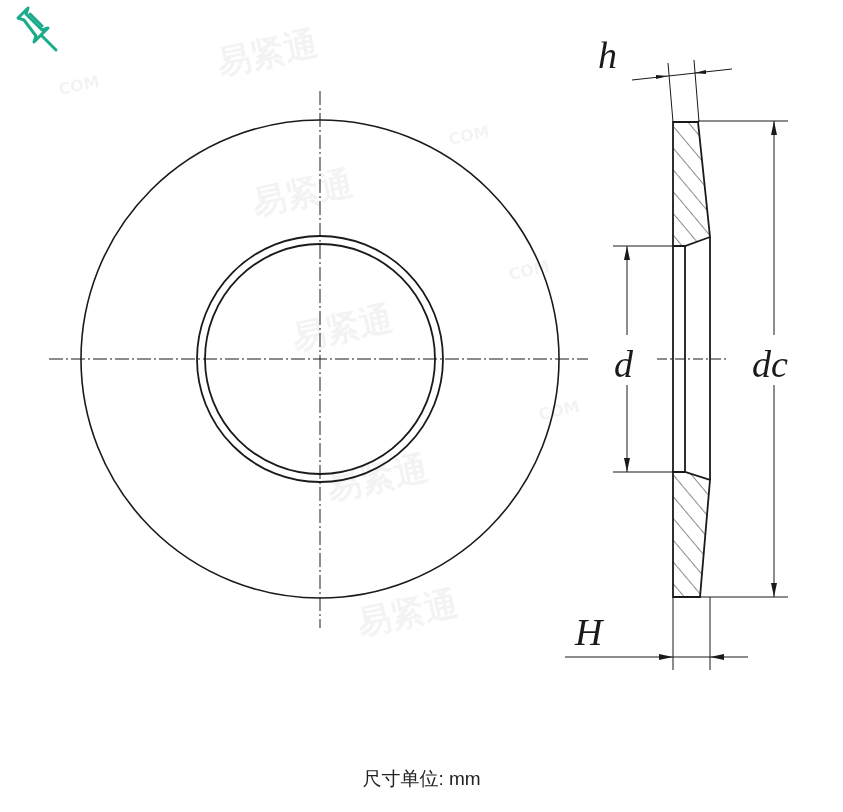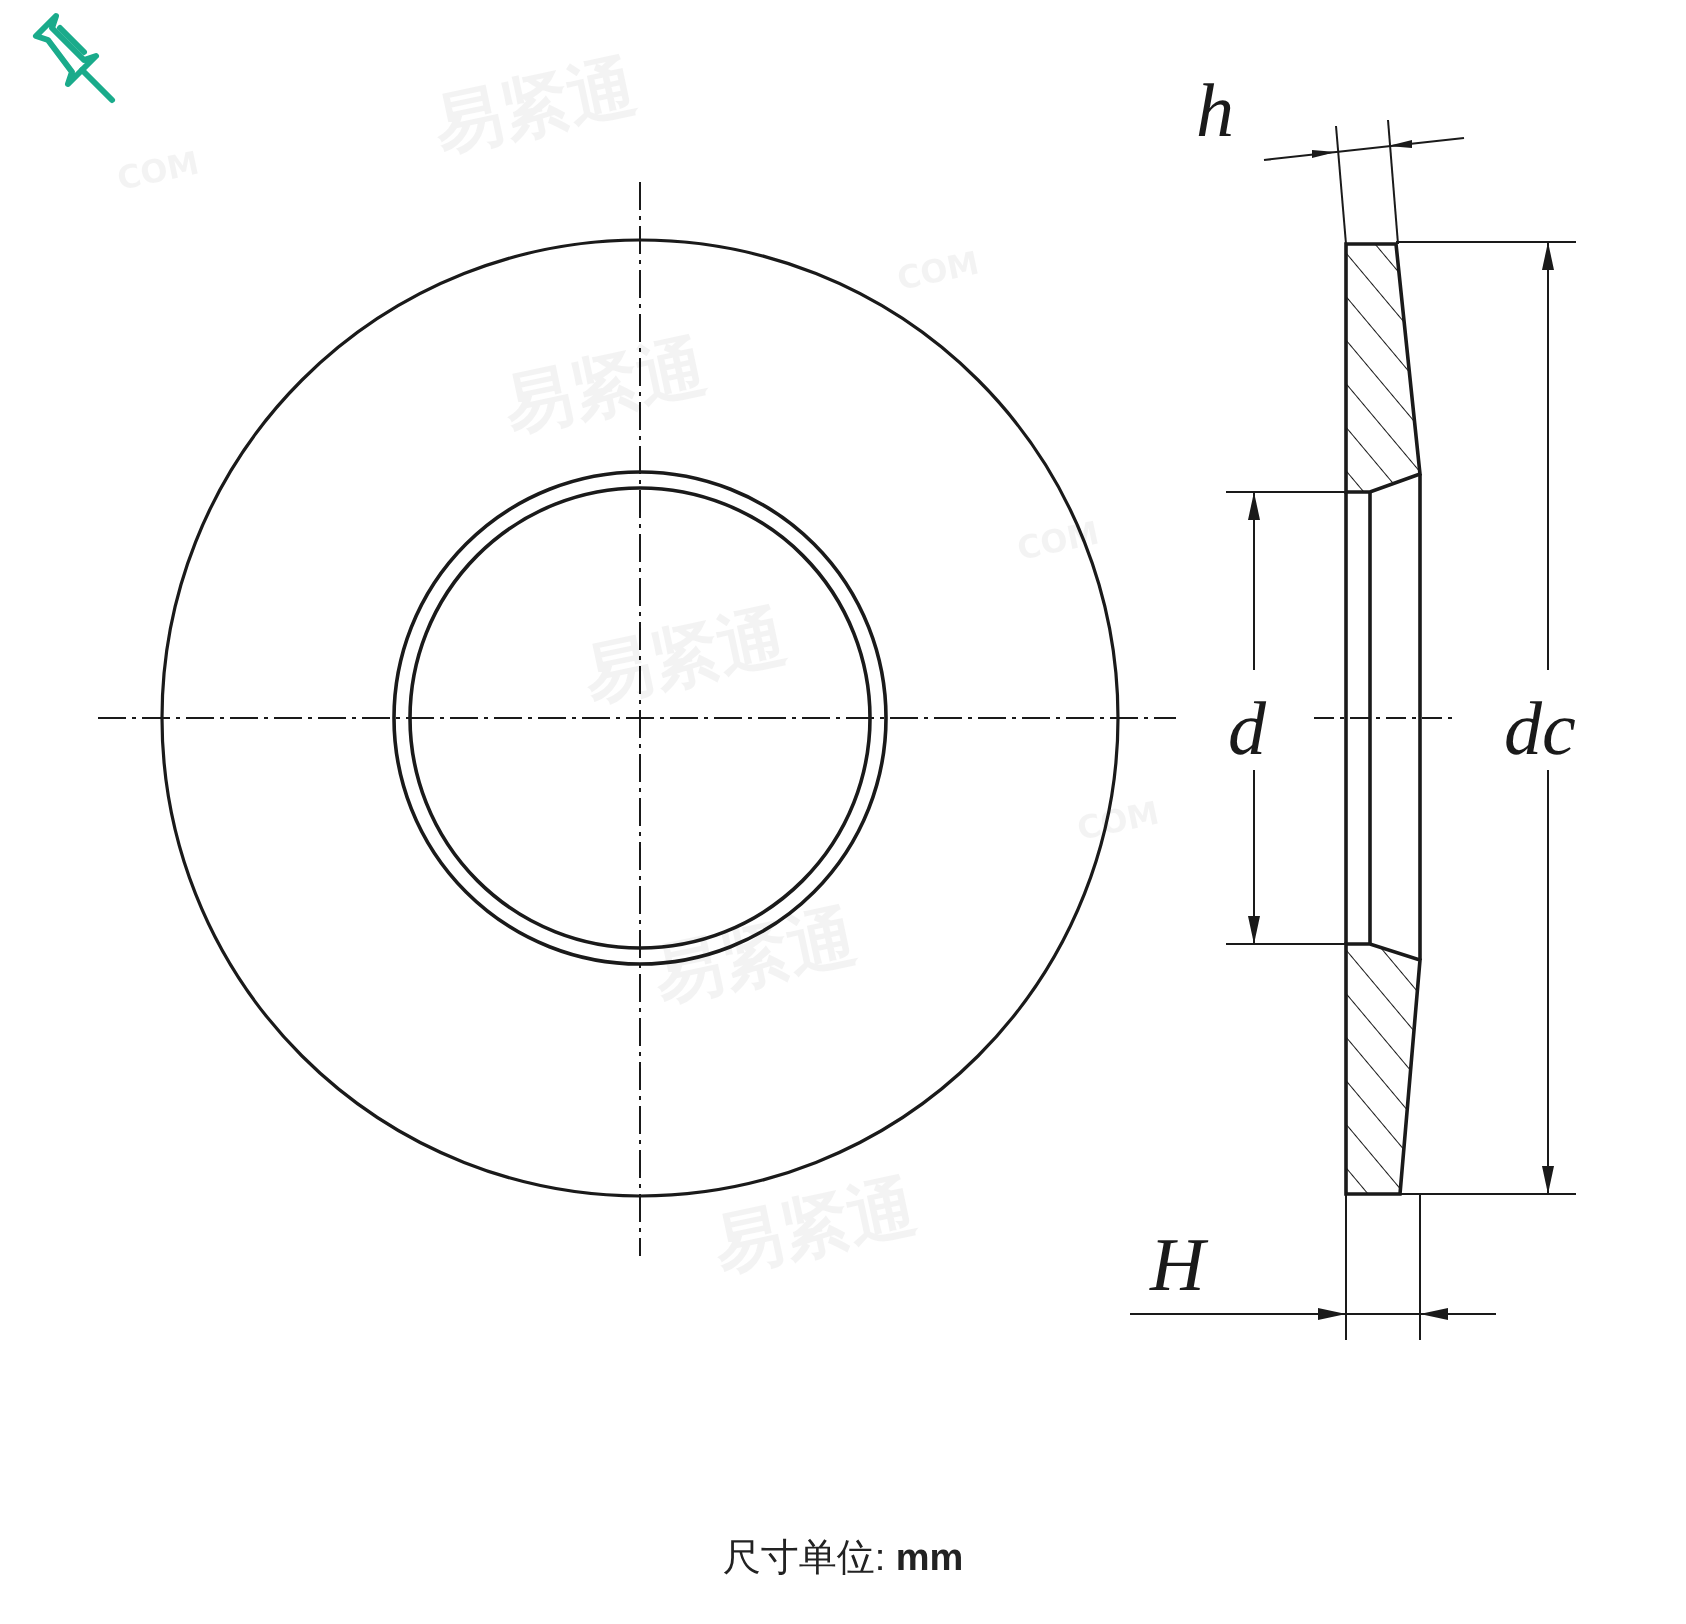--- a/index.html
+++ b/index.html
@@ -2,21 +2,21 @@
 <html><head>
 <meta charset="utf-8">
 <style>
   html, body { margin:0; padding:0; background:#ffffff; }
   body { width:843px; height:812px; position:relative; overflow:hidden; font-family:"Liberation Sans", sans-serif; }
   #pin { position:absolute; left:12px; top:4px; width:50px; height:50px; cursor:pointer; }
   #drawing { position:absolute; left:0; top:0; width:843px; height:740px; }
   .lbl { font-family:"Liberation Serif", "DejaVu Serif", serif; font-style:italic; fill:#1a1a1a; }
   .wm { font-family:"DejaVu Sans", sans-serif; fill:#000; opacity:0.045; font-weight:bold; }
   #caption { position:absolute; left:0; width:843px; top:766px; text-align:center; font-size:19px; color:#222; }
-  #caption .unit { font-weight:bold; }
+  #caption .unit { font-weight:normal; }
 </style>
 </head>
 <body>
 
 <div id="pin">
   <svg width="50" height="50" viewBox="0 0 50 50" fill="none" stroke="#1aab8b" stroke-width="3" stroke-linejoin="round" stroke-linecap="round">
     <path d="M16 4 L6 14 L12 16 L24 32 L22 38 L36 24 L30 26 L14 10 Z"></path>
     <path d="M18 10 L30 22"></path>
     <path d="M29 31 L44 46"></path>
   </svg>

